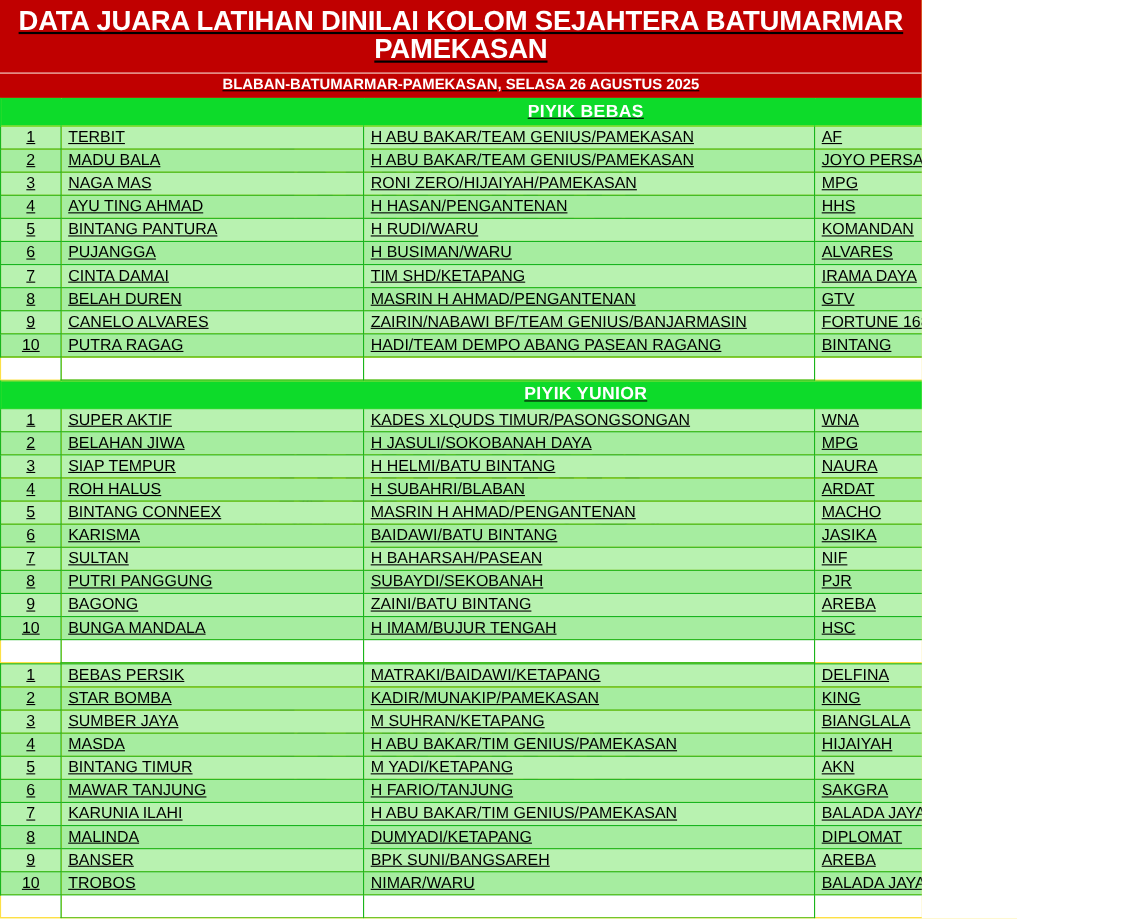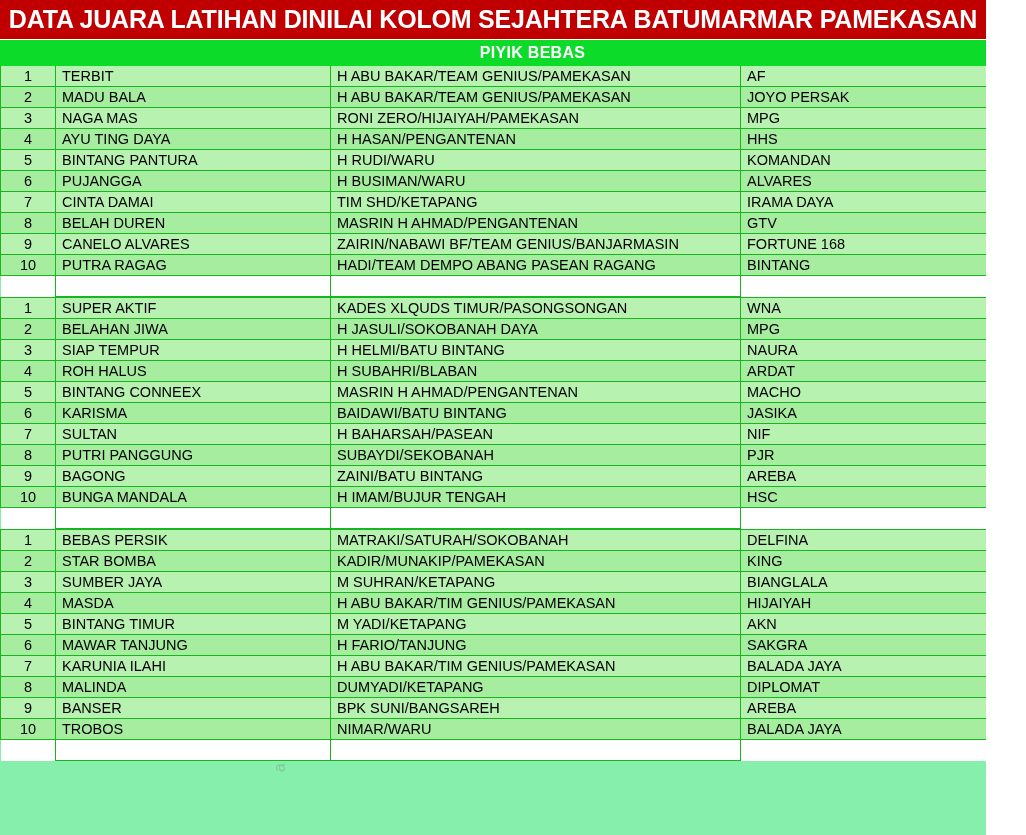--- a/index.html
+++ b/index.html
@@ -2,25 +2,26 @@
 <html><head>
 <meta charset="utf-8">
 <style>
   * { box-sizing: border-box; }
   html, body {
     margin: 0; padding: 0;
     background: #ffffff;
     font-family: "Liberation Sans", sans-serif;
   }
   #page {
-    width: 986px;
+    width: 838px;
     height: 835px;
     position: relative;
-    background: #86efac;
+    background: #fde047;
     overflow: hidden;
+    text-decoration: underline;
   }
 
   
   .title-bar {
     background: #c00000;
     color: #ffffff;
     text-align: center;
     font-weight: bold;
     font-size: 25px;
     letter-spacing: -0.2px;
@@ -129,20 +130,21 @@
     border-top: none;
     border-bottom: none;
   }
 </style>
 </head>
 <body>
 
 <div id="page">
 
   <div class="title-bar">DATA JUARA LATIHAN DINILAI KOLOM SEJAHTERA BATUMARMAR PAMEKASAN</div>
+  <div class="subtitle-bar">BLABAN-BATUMARMAR-PAMEKASAN, SELASA 26 AGUSTUS 2025</div>
 
   <div class="watermark">
     <div class="wm-block" style="top: 30px;">
       <span>burung</span>
       <span class="wm-sub">M e d i a   I n d o n e s i a</span>
     </div>
     <div class="wm-block" style="top: 285px;">
       <span>burung</span>
       <span class="wm-sub">M e d i a   I n d o n e s i a</span>
     </div>
@@ -180,21 +182,21 @@
             <td>JOYO PERSAK</td>
           </tr>
           <tr class="row-a">
             <td class="no">3</td>
             <td>NAGA MAS</td>
             <td>RONI ZERO/HIJAIYAH/PAMEKASAN</td>
             <td>MPG</td>
           </tr>
           <tr class="row-b">
             <td class="no">4</td>
-            <td>AYU TING DAYA</td>
+            <td>AYU TING AHMAD</td>
             <td>H HASAN/PENGANTENAN</td>
             <td>HHS</td>
           </tr>
           <tr class="row-a">
             <td class="no">5</td>
             <td>BINTANG PANTURA</td>
             <td>H RUDI/WARU</td>
             <td>KOMANDAN</td>
           </tr>
           <tr class="row-b">
@@ -236,20 +238,23 @@
         </tbody>
       </table>
       <table>
         <colgroup>
           <col class="c-no">
           <col class="c-name">
           <col class="c-owner">
           <col class="c-code">
         </colgroup>
         <tbody>
+          <tr class="cat-row">
+            <td colspan="4">PIYIK YUNIOR</td>
+          </tr>
           <tr class="row-a">
             <td class="no">1</td>
             <td>SUPER AKTIF</td>
             <td>KADES XLQUDS TIMUR/PASONGSONGAN</td>
             <td>WNA</td>
           </tr>
           <tr class="row-b">
             <td class="no">2</td>
             <td>BELAHAN JIWA</td>
             <td>H JASULI/SOKOBANAH DAYA</td>
@@ -315,21 +320,21 @@
         <colgroup>
           <col class="c-no">
           <col class="c-name">
           <col class="c-owner">
           <col class="c-code">
         </colgroup>
         <tbody>
           <tr class="row-a">
             <td class="no">1</td>
             <td>BEBAS PERSIK</td>
-            <td>MATRAKI/SATURAH/SOKOBANAH</td>
+            <td>MATRAKI/BAIDAWI/KETAPANG</td>
             <td>DELFINA</td>
           </tr>
           <tr class="row-b">
             <td class="no">2</td>
             <td>STAR BOMBA</td>
             <td>KADIR/MUNAKIP/PAMEKASAN</td>
             <td>KING</td>
           </tr>
           <tr class="row-a">
             <td class="no">3</td>

